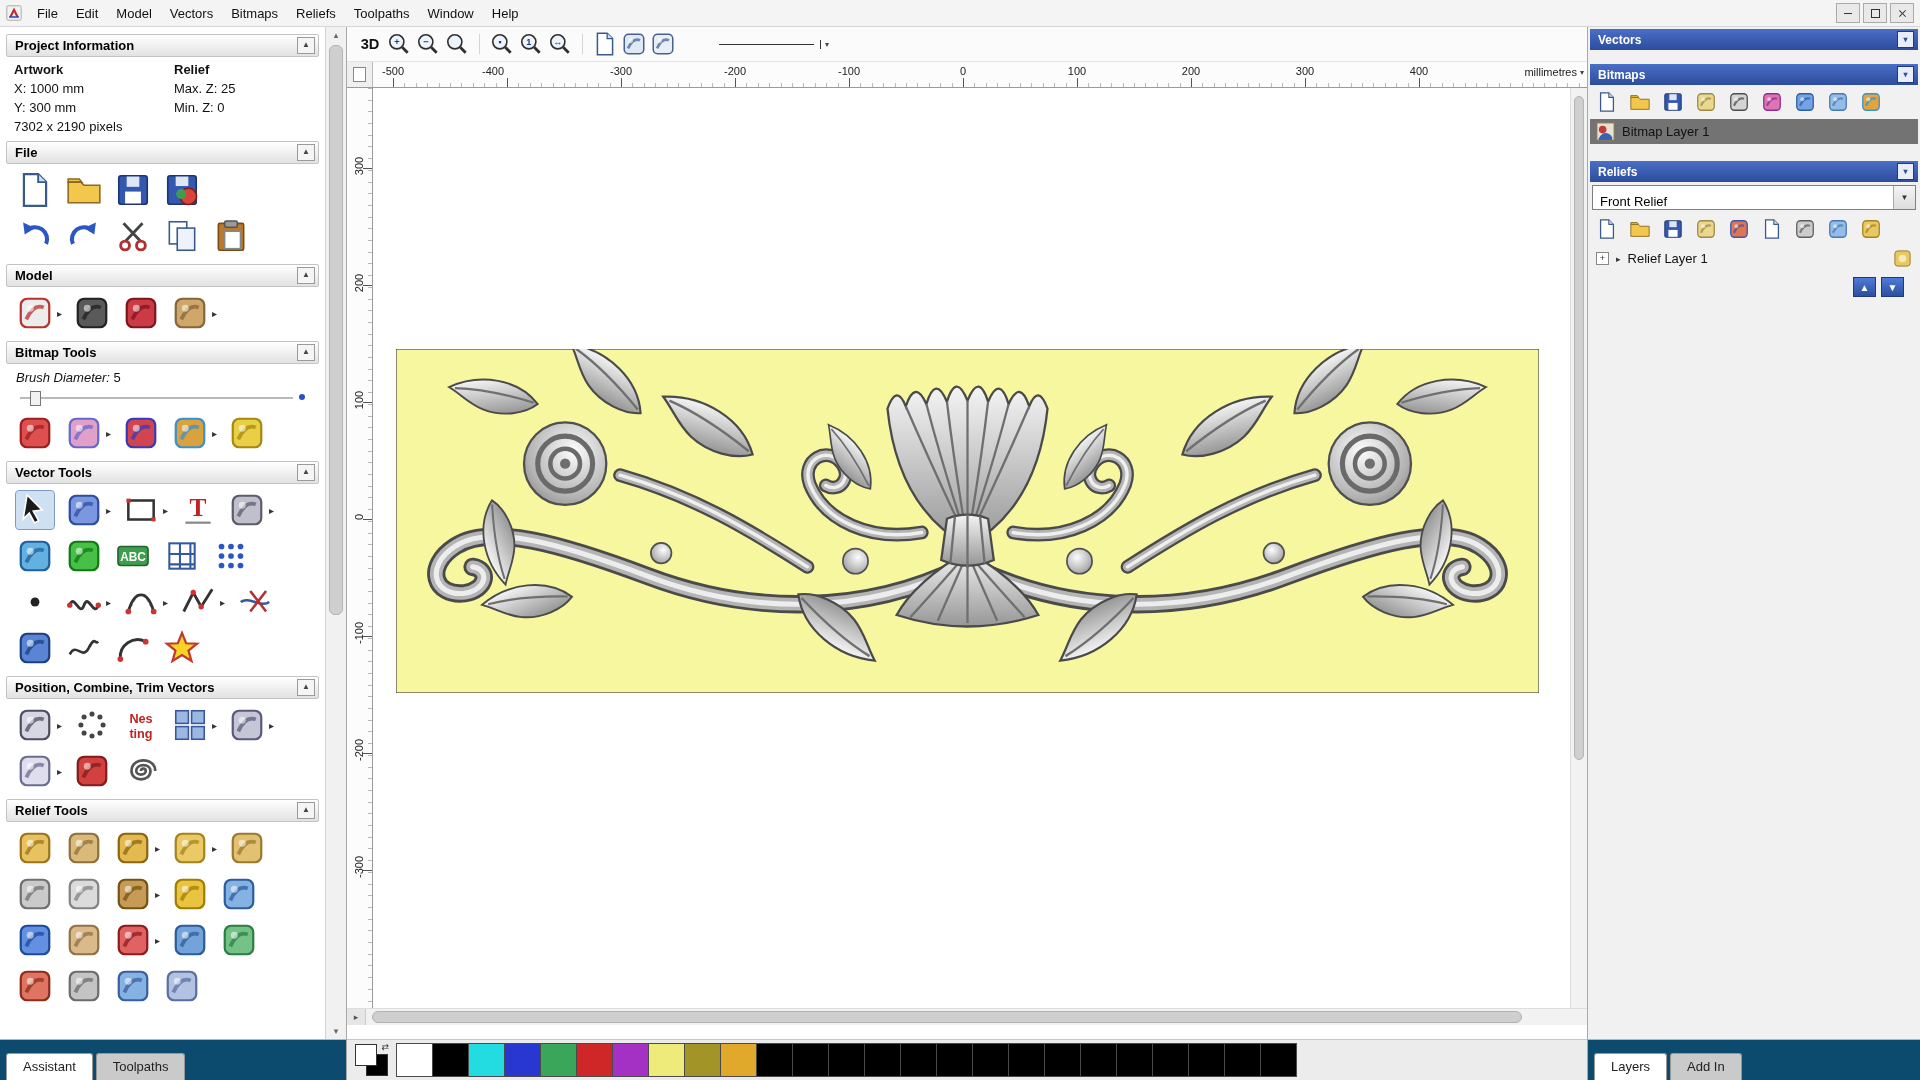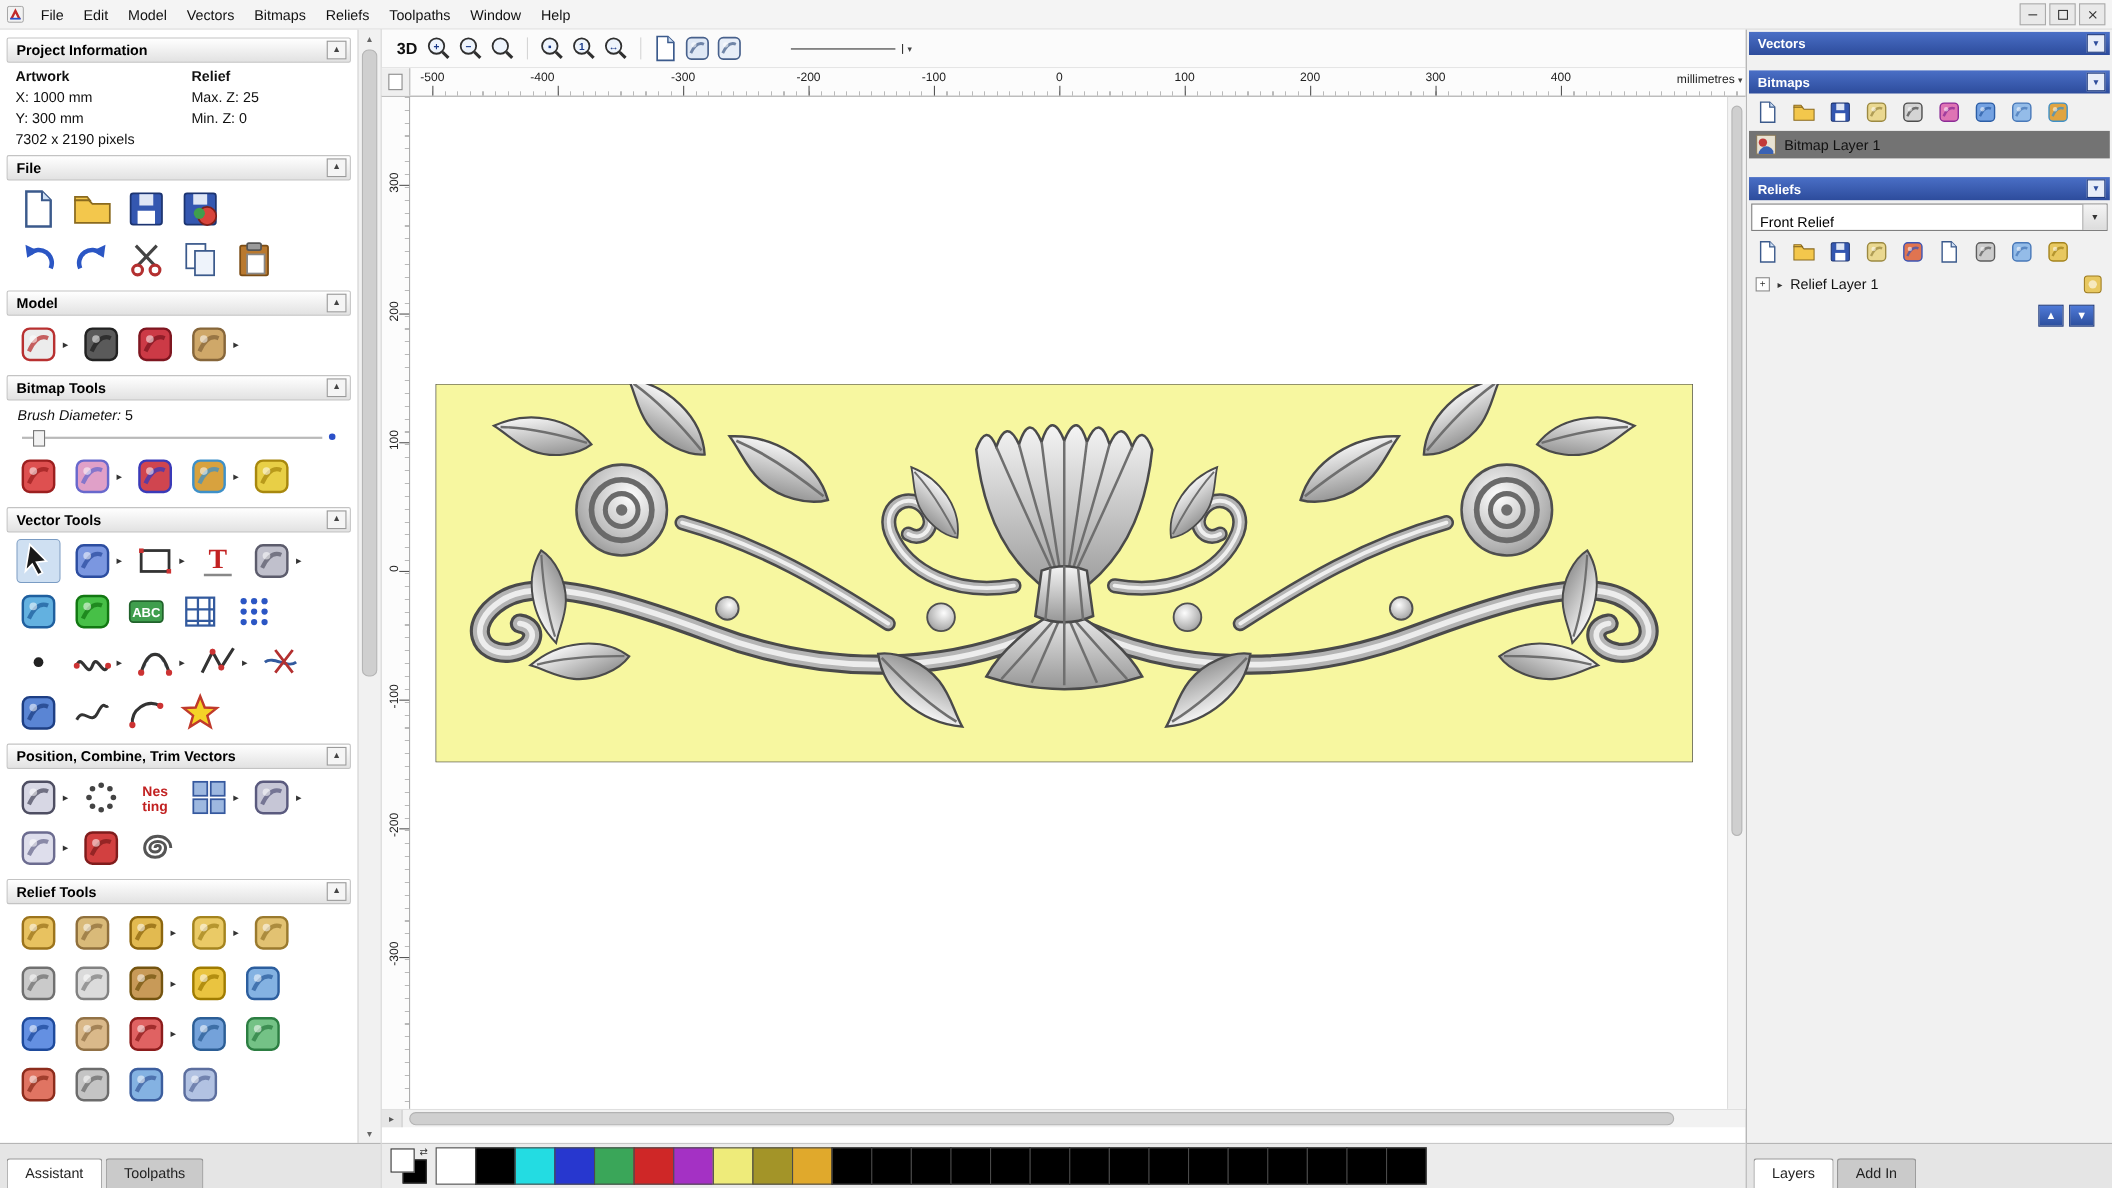--- a/index.html
+++ b/index.html
@@ -51,21 +51,21 @@
   .slider{position:relative;height:18px;margin:2px 14px 4px;}
   .slider-track{position:absolute;left:0;right:14px;top:9px;height:2px;background:#b9b9b9;}
   .slider-thumb{position:absolute;left:10px;top:3px;width:9px;height:13px;background:#f2f2f2;border:1px solid #777;}
   .slider-dot{position:absolute;right:2px;top:6px;width:6px;height:6px;border-radius:50%;background:#2b50c8;}
   .sb-v{width:20px;flex:0 0 auto;background:#f1f1f1;border-left:1px solid #d2d2d2;display:flex;flex-direction:column;align-items:center;}
   .sb-arrow{font-size:9px;color:#666;padding:3px 0;}
   .sb-track{flex:1;width:100%;position:relative;}
   .sb-thumb{position:absolute;left:3px;right:3px;background:#cfcfcf;border:1px solid #b5b5b5;border-radius:6px;}
 
   
-  .tabstrip{height:40px;flex:0 0 auto;background:#e5e5e5;border-top:1px solid #b5b5b5;display:flex;align-items:flex-end;padding:0 6px;}
+  .tabstrip{height:40px;flex:0 0 auto;background:#0c4a6e;border-top:1px solid #b5b5b5;display:flex;align-items:flex-end;padding:0 6px;}
   .tab{height:27px;box-sizing:border-box;padding:5px 16px;font-size:13px;background:#cacaca;border:1px solid #979797;border-bottom:none;border-radius:3px 3px 0 0;margin-right:3px;color:#222;}
   .tab.active{background:#ffffff;}
 
   
   .canvas-toolbar{height:34px;flex:0 0 auto;display:flex;align-items:center;gap:3px;padding:0 10px;background:#fbfbfb;border-bottom:1px solid #e3e3e3;}
   .ct-icon{width:26px;height:26px;display:flex;align-items:center;justify-content:flex-end;border-radius:3px;}
   .ct-sep{width:1px;height:20px;background:#d5d5d5;margin:0 6px;}
   .linew{display:flex;align-items:center;margin-left:40px;}
   .linew-line{width:95px;height:1px;background:#333;}
   .linew-cap{width:1px;height:9px;background:#333;margin-left:6px;}

